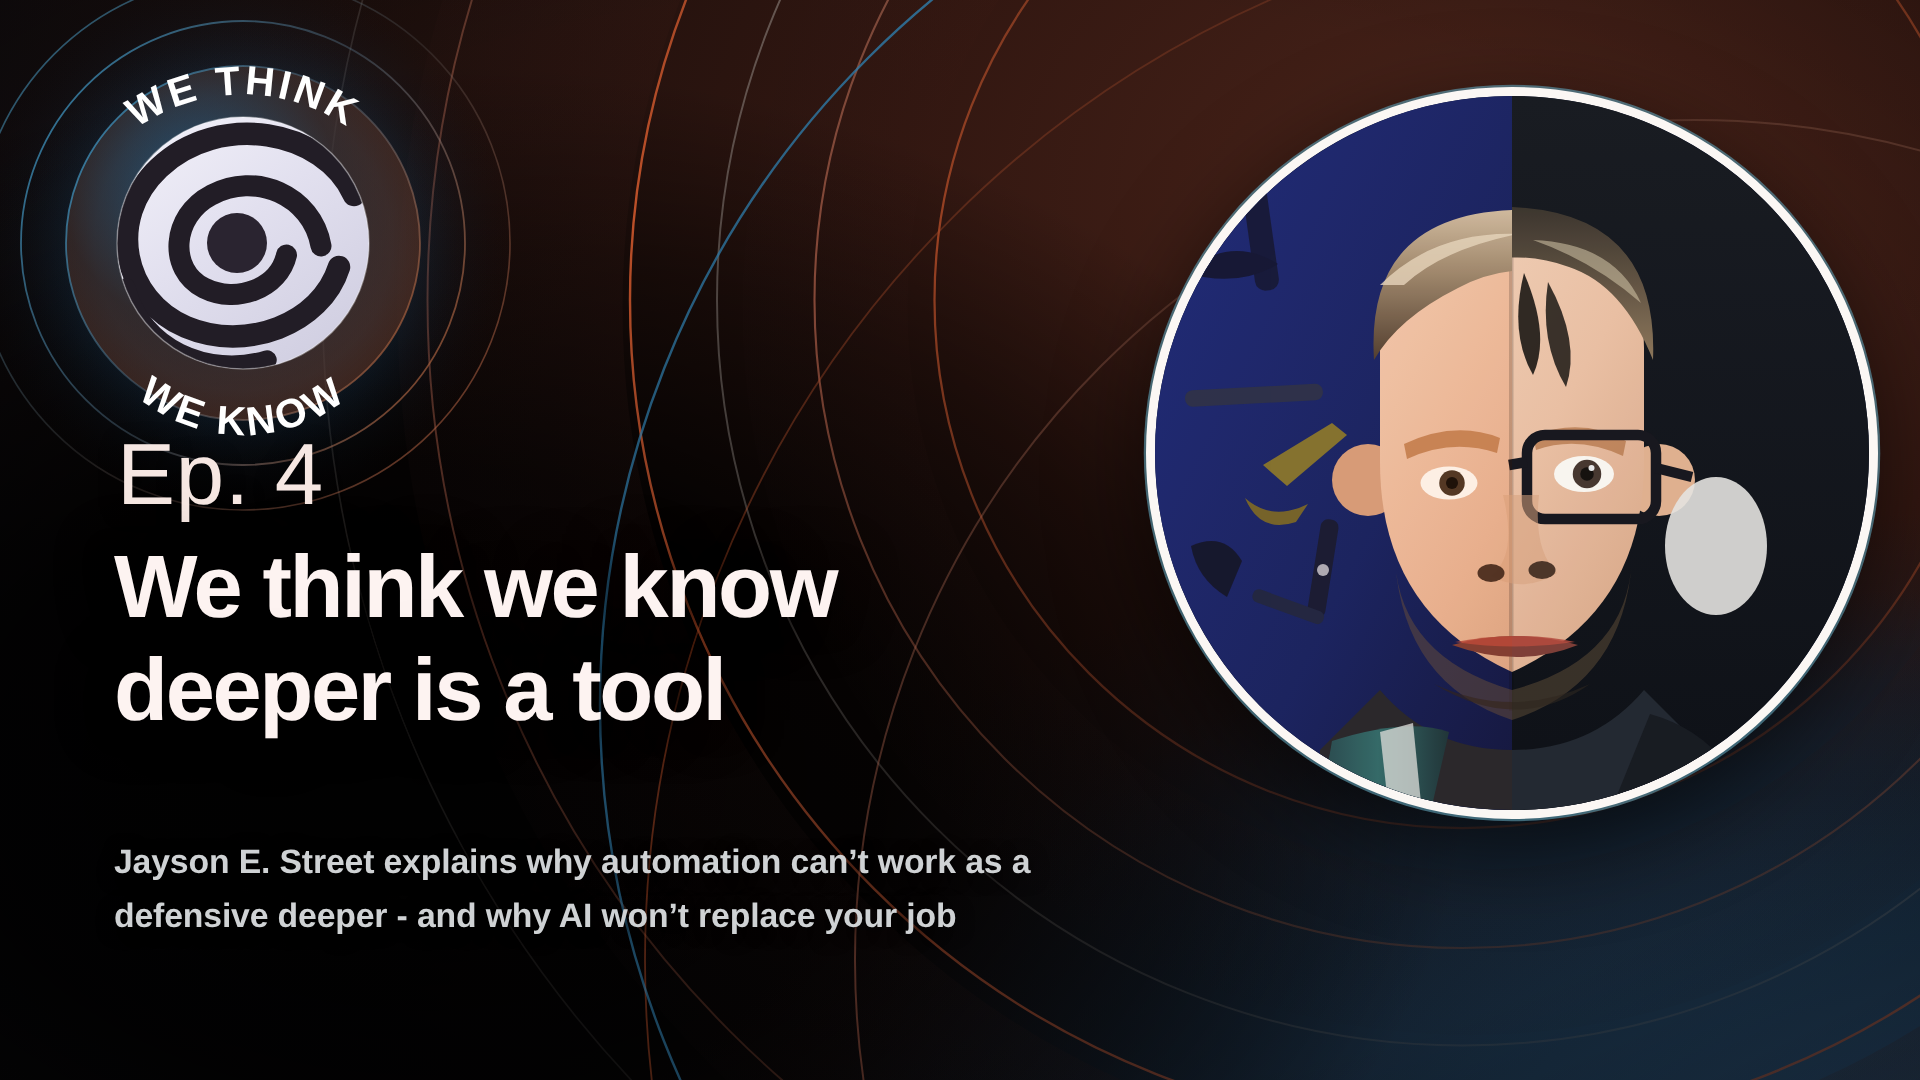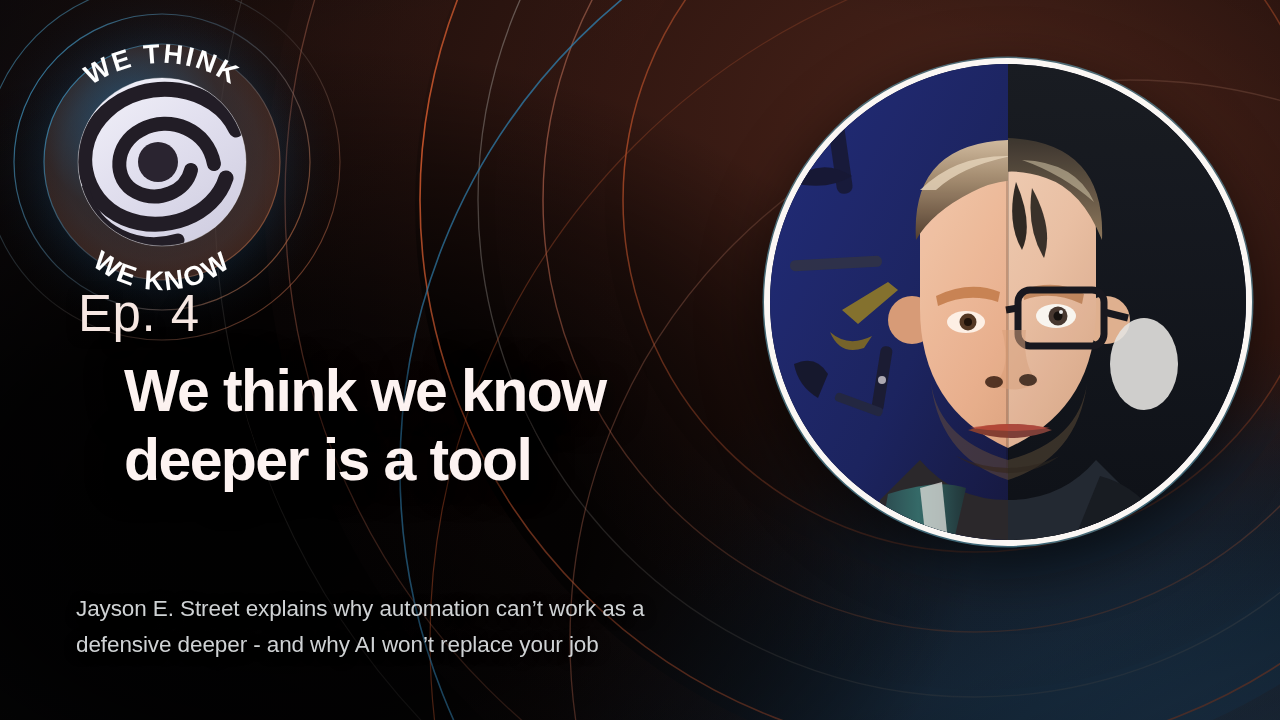--- a/index.html
+++ b/index.html
@@ -42,44 +42,43 @@
   
   .logo-zone{
     position:absolute;left:-22px;top:-22px;
     width:370px;height:370px;
   }
   .logo-zone svg{display:block;width:370px;height:370px;}
 
   
   .ep{
     position:absolute;left:78px;top:288px;
-    font-size:51px;line-height:1;
+    font-size:58px;line-height:1;
     letter-spacing:.5px;
     color:#f6e7e2;
     font-weight:400;
     text-shadow:0 2px 14px rgba(0,0,0,.75);
   }
   .headline{
     position:absolute;left:76px;top:357px;
     width:680px;
     font-size:59px;
     line-height:1.17;
     font-weight:700;
     letter-spacing:-1.6px;
     color:#fdf3f1;
     text-shadow:0 3px 20px rgba(0,0,0,.85), 0 0 38px rgba(0,0,0,.5);
-    margin-left:48px;
   }
   .headline .ln{display:block;white-space:nowrap;}
   .subhead{
-    position:absolute;left:76px;top:591px;
+    position:absolute;left:76px;top:557px;
     width:740px;
     font-size:22.5px;
     line-height:1.58;
-    font-weight:400;
+    font-weight:700;
     letter-spacing:-.1px;
     color:#cfd2d4;
     text-shadow:0 2px 12px rgba(0,0,0,.8);
   }
   .subhead .ln{display:block;}
 
   
   .portrait{
     position:absolute;
     left:764px;top:58px;

